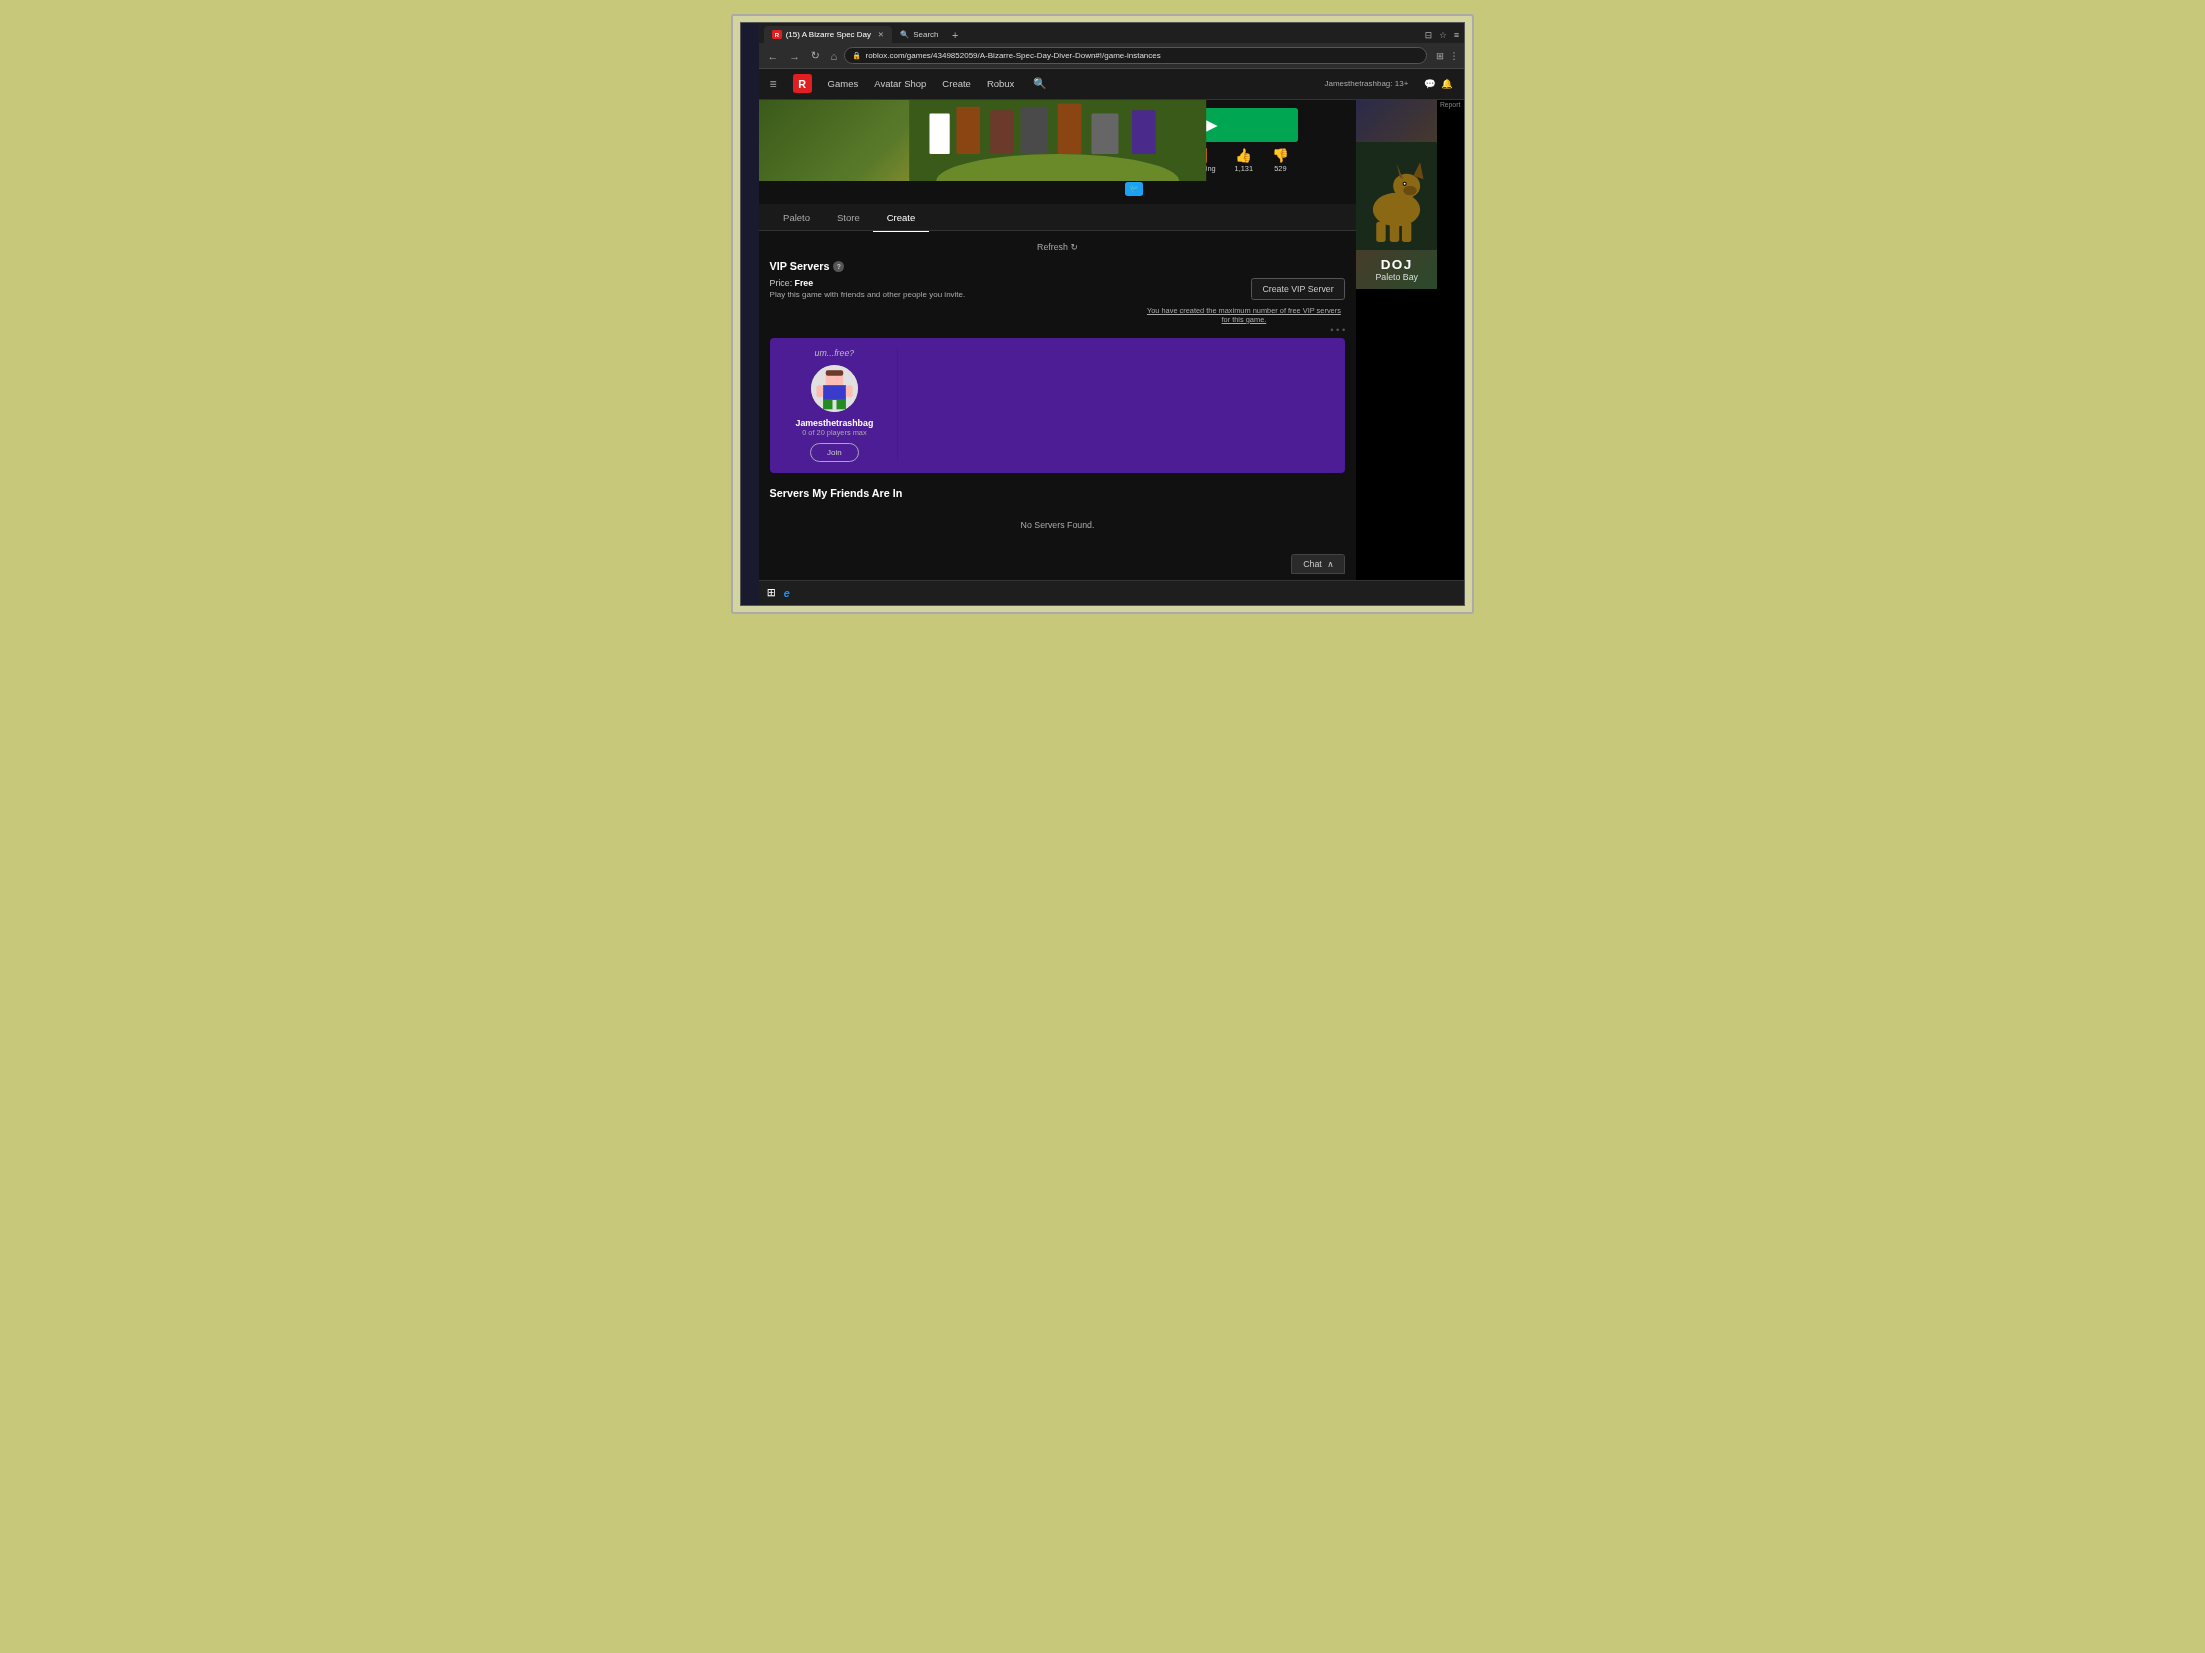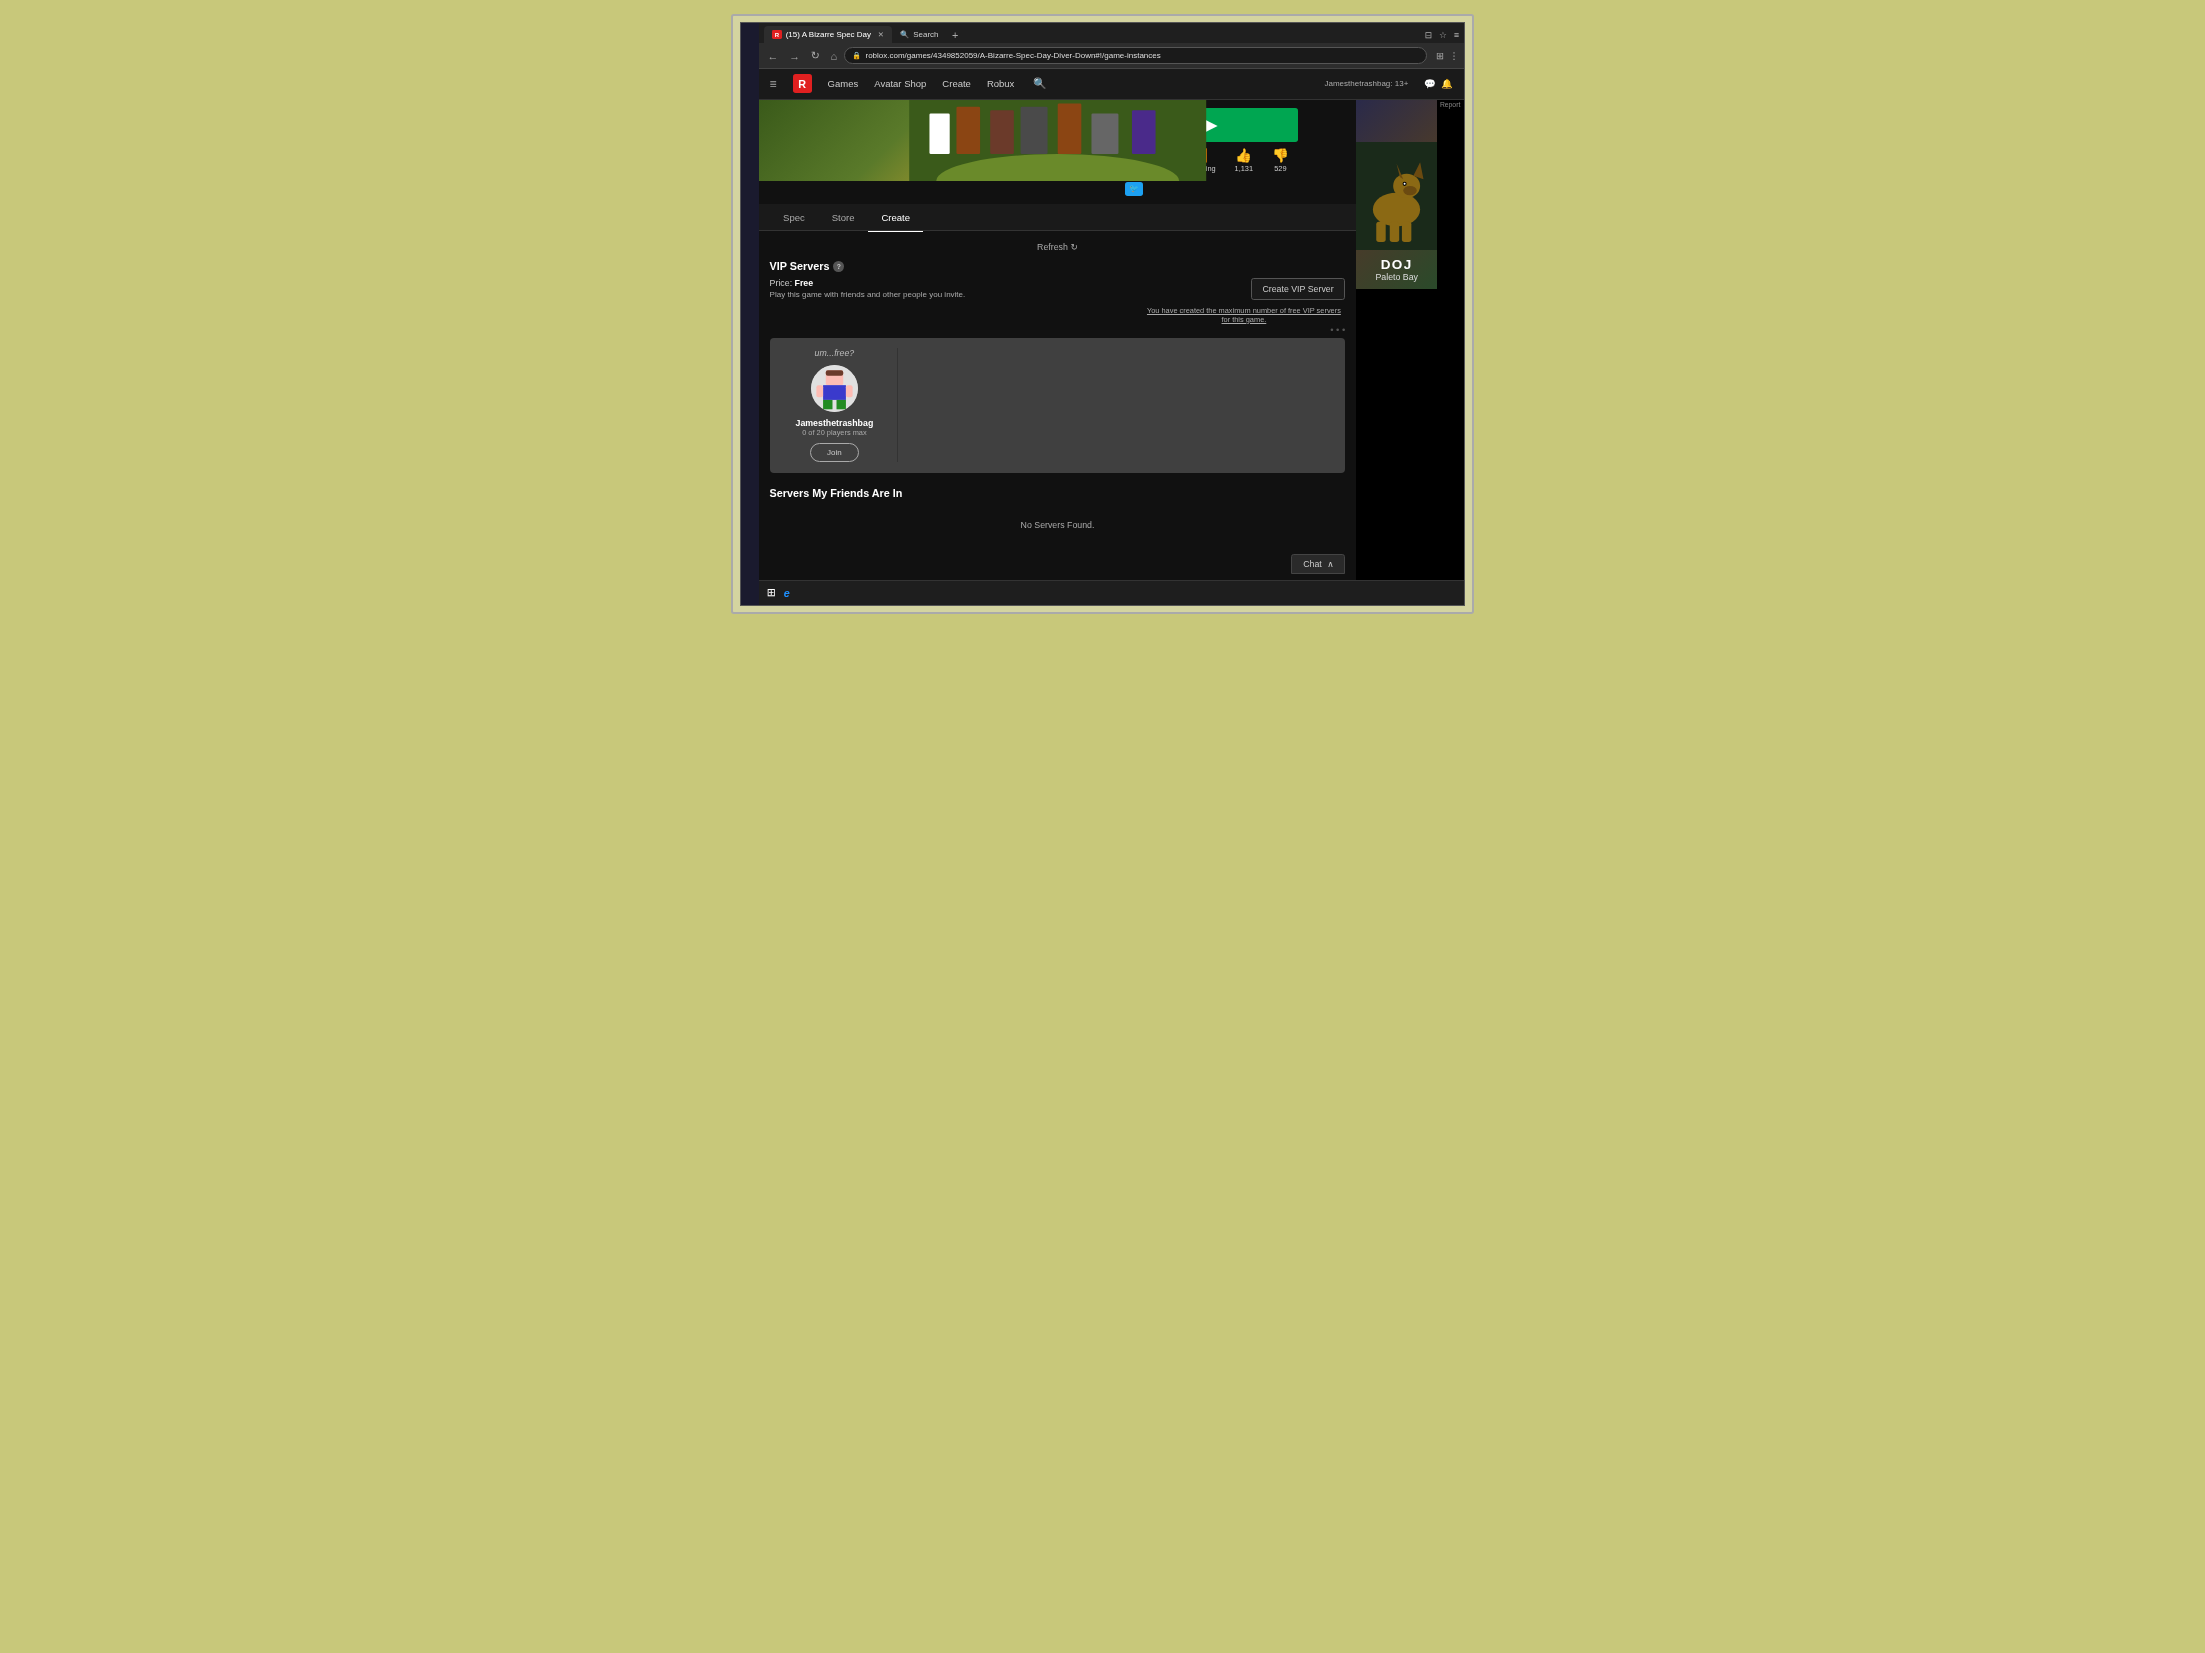--- a/index.html
+++ b/index.html
@@ -415,21 +415,21 @@
     }
 
     .server-options-dots {
       color: #555;
       font-size: 9.5px;
       text-align: right;
       margin-bottom: 2.7px;
     }
 
     .server-card {
-      background: #404040;
+      background: #4c1d95;
       border-radius: 4px;
       padding: 10.8px;
       display: flex;
       align-items: flex-end;
       gap: 9px;
     }
 
     .server-left {
       display: flex;
       flex-direction: column;
@@ -634,21 +634,21 @@
                 <span class="like-count">529</span>
               </div>
             </div>
             <div>
               <span class="twitter-badge">🐦</span>
             </div>
           </div>
         </div>
 
         <div class="page-tabs">
-          <div class="page-tab">Spec</div>
+          <div class="page-tab">Paleto</div>
           <div class="page-tab">Store</div>
           <div class="page-tab active">Create</div>
         </div>
 
         <div class="servers-content">
 
           <div class="servers-header">
             <button class="refresh-btn">
               <span>Refresh</span>
               <span>↻</span>

